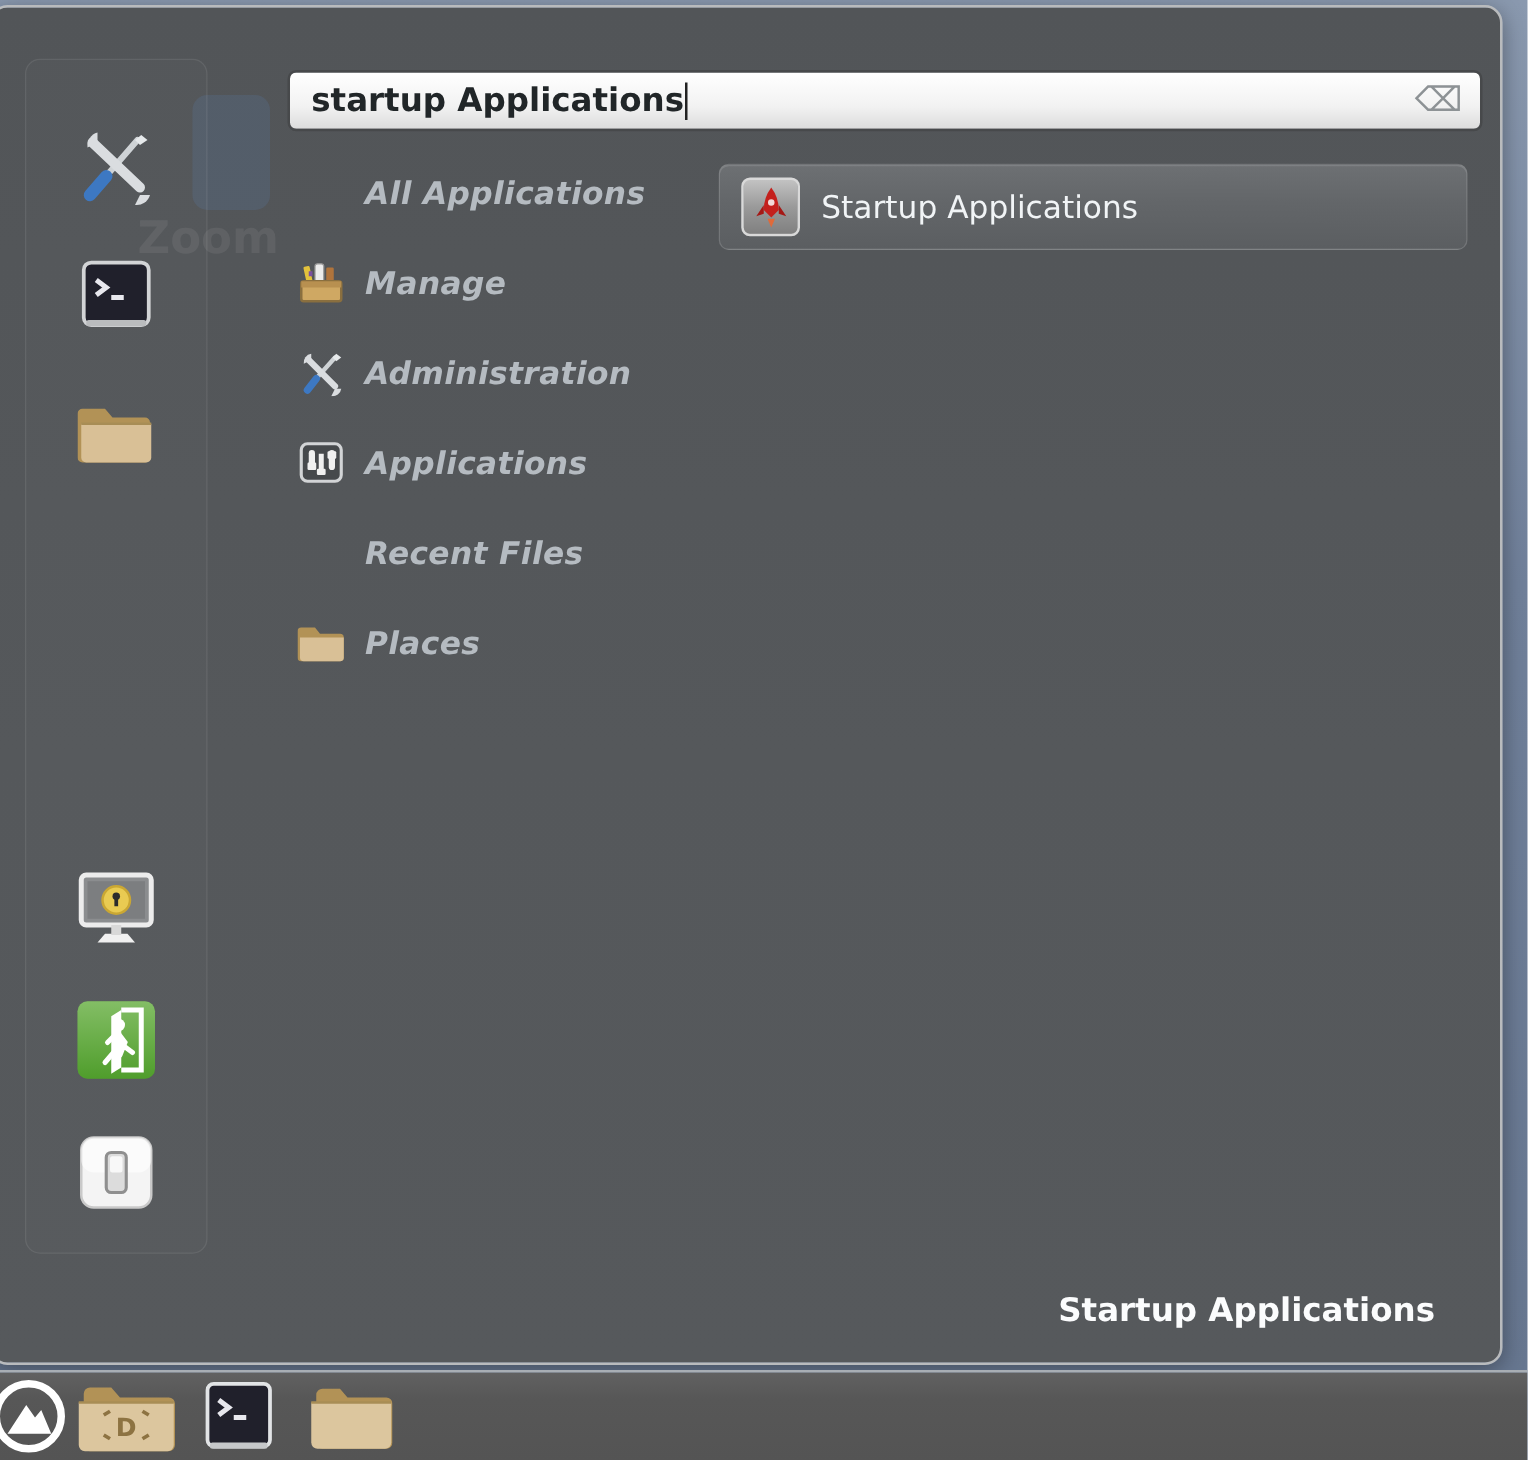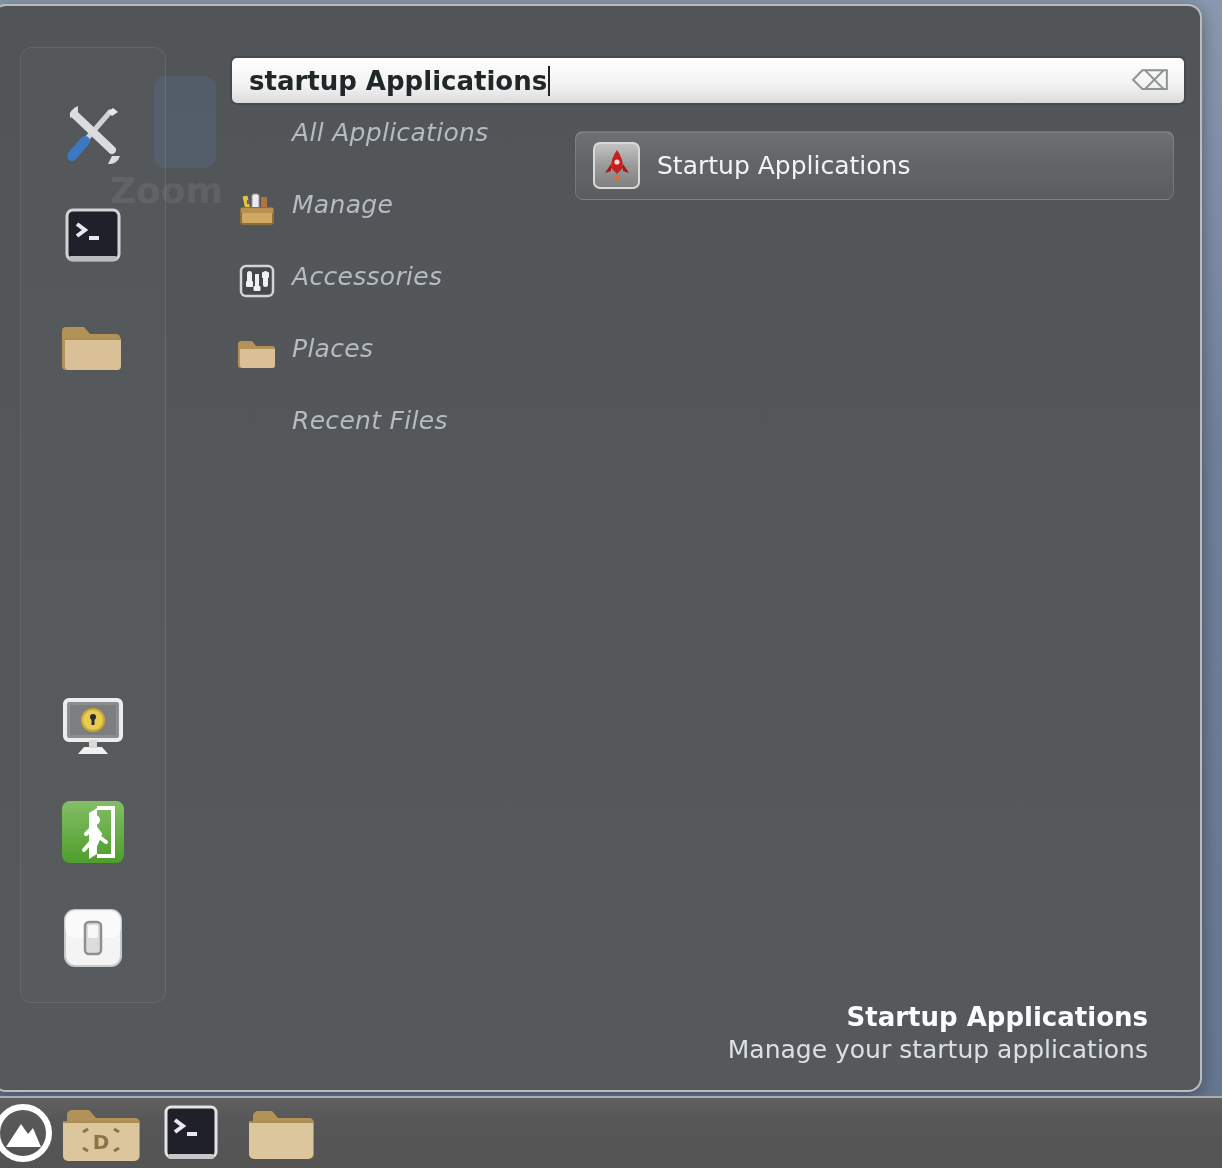--- a/index.html
+++ b/index.html
@@ -70,22 +70,23 @@
     font-size: 27px; color: #8d9295; line-height: 1;
     cursor: pointer; user-select: none;
   }
 
   
   .categories {
     position: absolute; left: 244px; top: 112px;
     display: flex; flex-direction: column;
   }
   .cat-row {
-    height: 72px; display: flex; 
+    height: 72px; display: flex; align-items: center;
     cursor: pointer;
+    font-weight: bold;
   }
   .cat-icon {
     width: 38px; height: 38px; flex: 0 0 38px;
     margin-right: 16px;
     display: flex; align-items: center; justify-content: center;
   }
   .cat-icon.empty { visibility: hidden; }
   .cat-label {
     font-size: 25px; font-style: italic; color: #b5bbc1;
     letter-spacing: .3px;
@@ -251,68 +252,80 @@
           <rect x="23" y="7" width="6" height="13" rx="1" fill="#b0743c"></rect>
           <path d="M9 10 h3 v4 h-3 z" fill="#7a4fa0"></path>
           <rect x="3" y="18" width="32" height="16" rx="2" fill="#cfa863" stroke="#8a6f3f" stroke-width="2"></rect>
           <rect x="3" y="18" width="32" height="5" fill="#b89050"></rect>
         </svg>
       </span>
       <span class="cat-label">Manage</span>
     </div>
 
 
+    <div class="cat-row">
+      <span class="cat-icon">
+        <svg width="38" height="38" viewBox="0 0 38 38">
+          <path d="M30 7 L14 25" stroke="#cfd3d6" stroke-width="3.5" stroke-linecap="round"></path>
+          <path d="M31 4 l4 3 -4 3 -3 -3 z" fill="#e6e9eb"></path>
+          <path d="M15 24 L8 33" stroke="#3d78c2" stroke-width="6" stroke-linecap="round"></path>
+          <path d="M9 9 L30 30" stroke="#dadde0" stroke-width="5" stroke-linecap="round"></path>
+          <path d="M11 4 a7 7 0 0 0 -6 8 l6 -3 z" fill="#dadde0"></path>
+          <path d="M35 32 a7 7 0 0 1 -8 6 l3 -6 z" fill="#dadde0"></path>
+        </svg>
+      </span>
+      <span class="cat-label">Administration</span>
+    </div>
 
     <div class="cat-row">
       <span class="cat-icon">
         <svg width="38" height="38" viewBox="0 0 38 38">
           <rect x="3" y="4" width="32" height="30" rx="5" fill="#46494c" stroke="#d2d4d6" stroke-width="2.5"></rect>
           <rect x="9" y="9" width="5" height="14" rx="2.5" fill="#f0f0f0"></rect>
           <rect x="8" y="19" width="7" height="6" rx="1" fill="#f0f0f0"></rect>
           <rect x="17" y="12" width="4" height="16" fill="#f0f0f0"></rect>
           <rect x="15.5" y="24" width="7" height="5" rx="1" fill="#f0f0f0"></rect>
           <rect x="25" y="9" width="5" height="16" rx="2.5" fill="#f0f0f0"></rect>
           <rect x="24" y="10" width="7" height="6" rx="1" fill="#f0f0f0"></rect>
         </svg>
       </span>
-      <span class="cat-label">Accessories</span>
+      <span class="cat-label">Applications</span>
+    </div>
+
+    <div class="cat-row">
+      <span class="cat-icon empty"></span>
+      <span class="cat-label">Recent Files</span>
     </div>
 
     <div class="cat-row">
       <span class="cat-icon">
         <svg width="38" height="34" viewBox="0 0 38 34">
           <path d="M3 5 h11 l4 5 h16 a3 3 0 0 1 3 3 v16 a3 3 0 0 1 -3 3 h-31 a3 3 0 0 1 -3 -3 v-21 a3 3 0 0 1 3 -3 z" fill="#b29256"></path>
           <path d="M2 13 h35 v16 a3 3 0 0 1 -3 3 h-29 a3 3 0 0 1 -3 -3 z" fill="#d9c096"></path>
         </svg>
       </span>
       <span class="cat-label">Places</span>
-    </div>
-
-    <div class="cat-row">
-      <span class="cat-icon empty"></span>
-      <span class="cat-label">Recent Files</span>
     </div>
   </div>
 
   <div class="result-item">
     <span class="result-icon-frame">
       <svg width="34" height="36" viewBox="0 0 34 36">
         <path d="M17 2 q6 8 6 18 l-6 6 l-6 -6 q0 -10 6 -18 z" fill="#c4201d"></path>
         <path d="M11 16 l-6 9 l6 -2 z" fill="#a51815"></path>
         <path d="M23 16 l6 9 -6 -2 z" fill="#a51815"></path>
         <circle cx="17" cy="14" r="2.6" fill="#f2d9d8"></circle>
         <path d="M14 27 l3 7 3 -7 z" fill="#e06a3a"></path>
       </svg>
     </span>
     <span class="result-label">Startup Applications</span>
   </div>
 
   <div class="app-info">
     <div class="app-info-name">Startup Applications</div>
-    <div class="app-info-desc">Manage your startup applications</div>
   </div>
 
 </div>
 
 <div class="taskbar">
 
   <button class="task-btn task-menu">
     <span>
       <svg width="62" height="62" viewBox="0 0 62 62">
         <circle cx="29" cy="31" r="26" fill="none" stroke="#ffffff" stroke-width="6"></circle>

